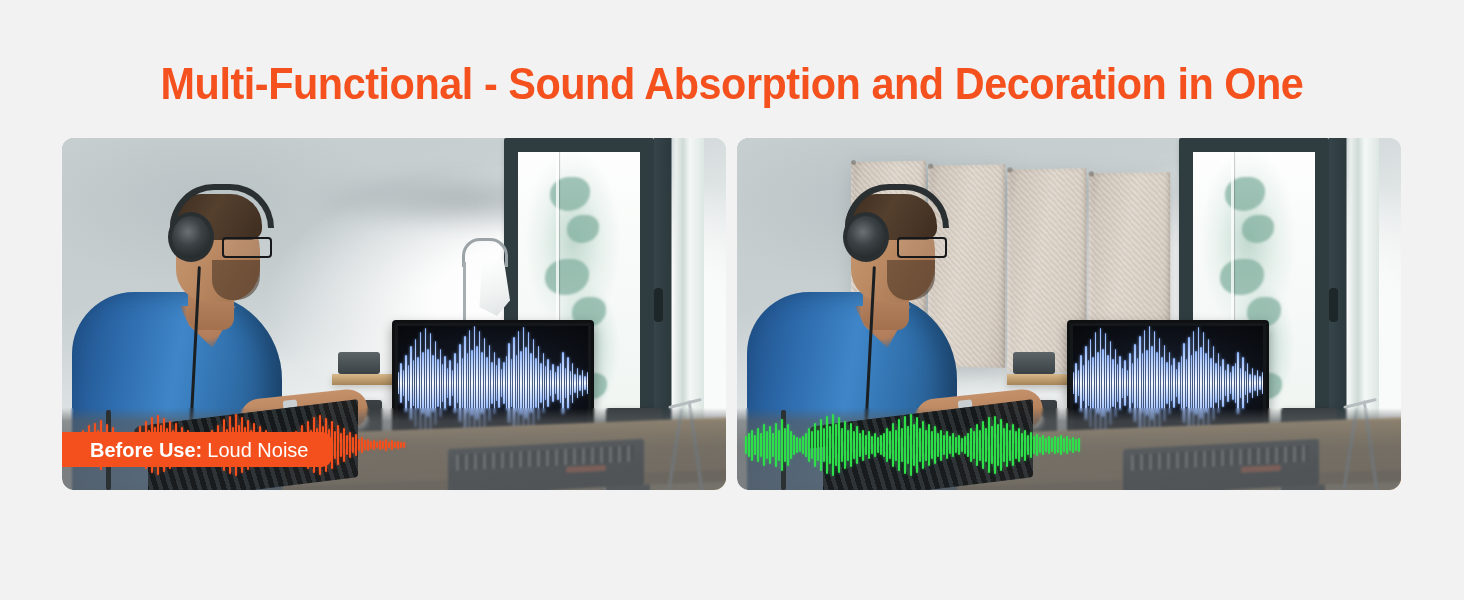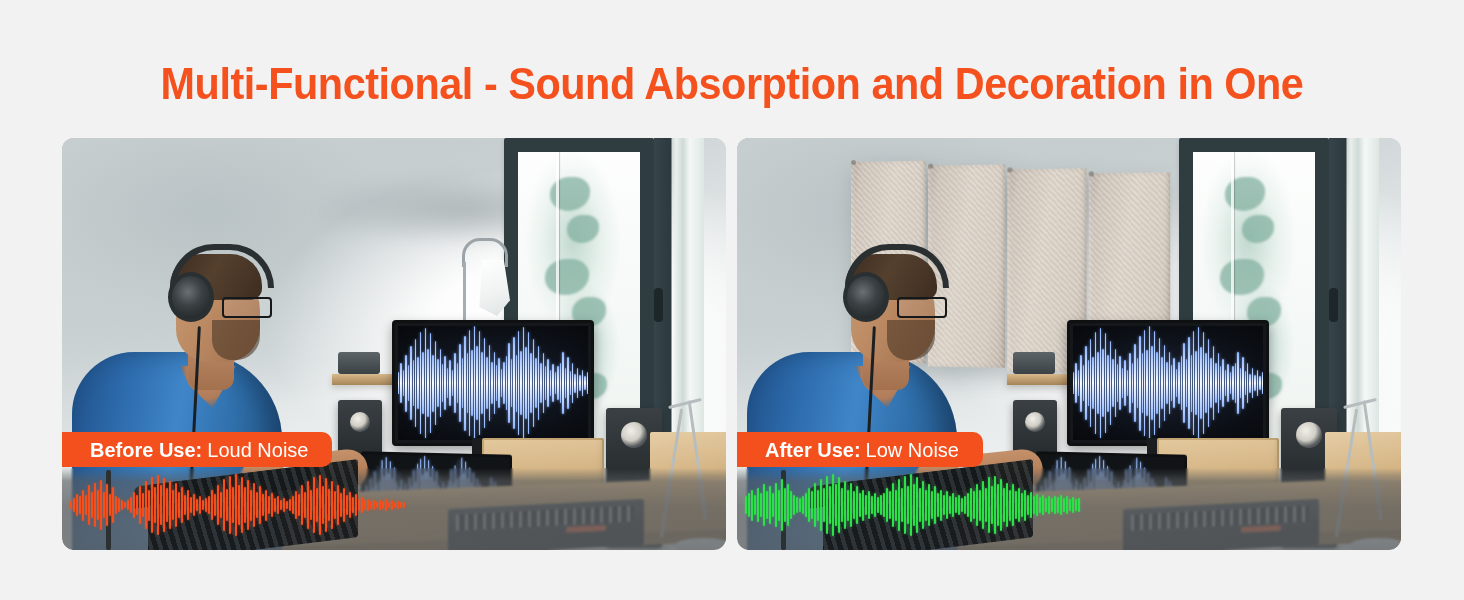--- a/index.html
+++ b/index.html
@@ -39,21 +39,21 @@
     left: 62px;
     top: 138px;
     width: 1340px;
     height: 412px;
     display: flex;
     gap: 11px;
   }
   .panel {
     position: relative;
     width: 664px;
-    height: 412px;
+    height: 352px;
     border-radius: 12px;
     overflow: hidden;
     background: #cfd4d6;
   }
 
   
   .scene { position: absolute; inset: 0; }
 
   .wall {
     position: absolute;
@@ -1336,19 +1336,15 @@
           <i style="height: 20.6667px;"></i>
           <i style="height: 13.7778px;"></i>
           <i style="height: 17.2222px;"></i>
           <i style="height: 12.0556px;"></i>
           <i style="height: 15.5px;"></i>
           <i style="height: 12.0556px;"></i>
           <i style="height: 13.7778px;"></i>
         </div>
     </div>
 
-    <div class="badge">
-      <b>After Use:</b>
-      <span class="light">Low Noise</span>
-    </div>
   </div>
 
 </div>
 
 </body></html>

